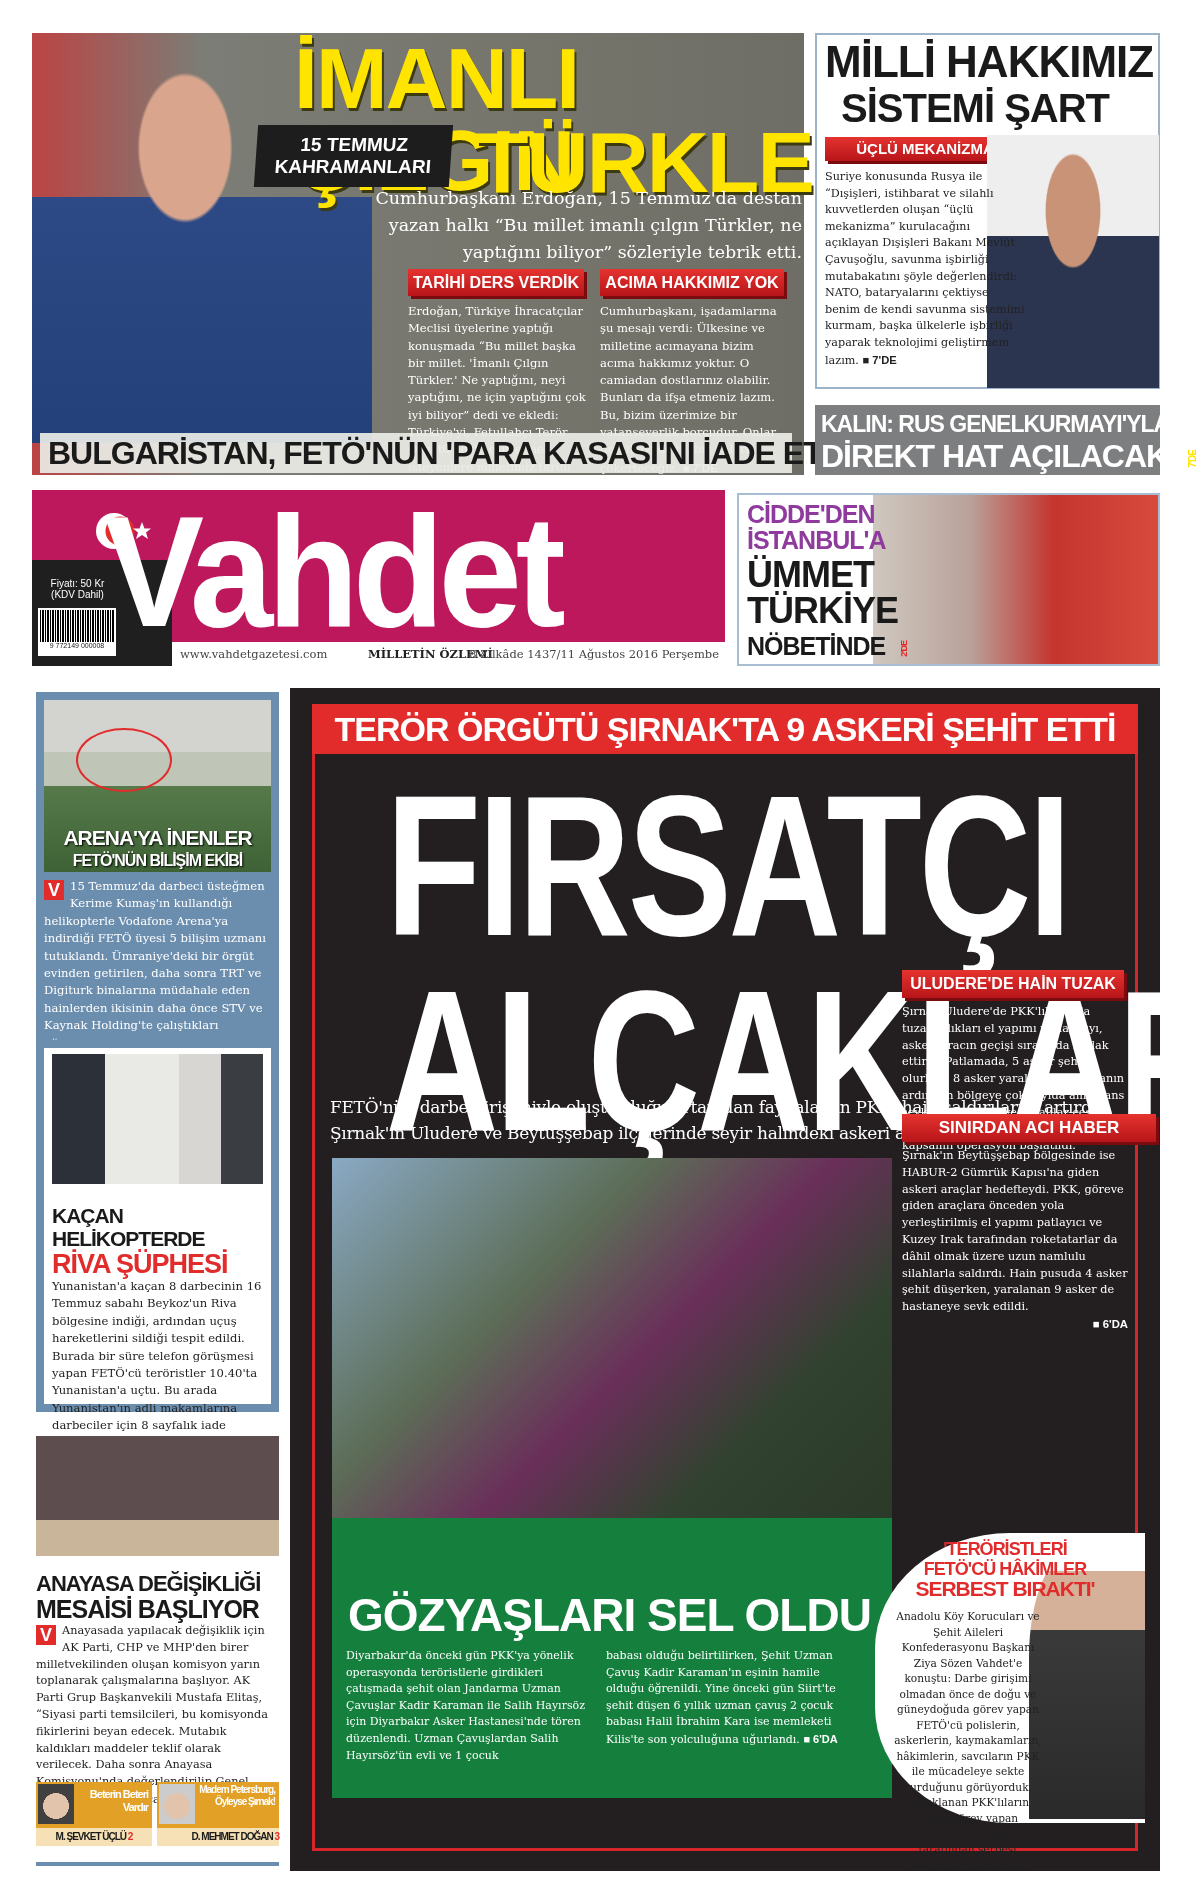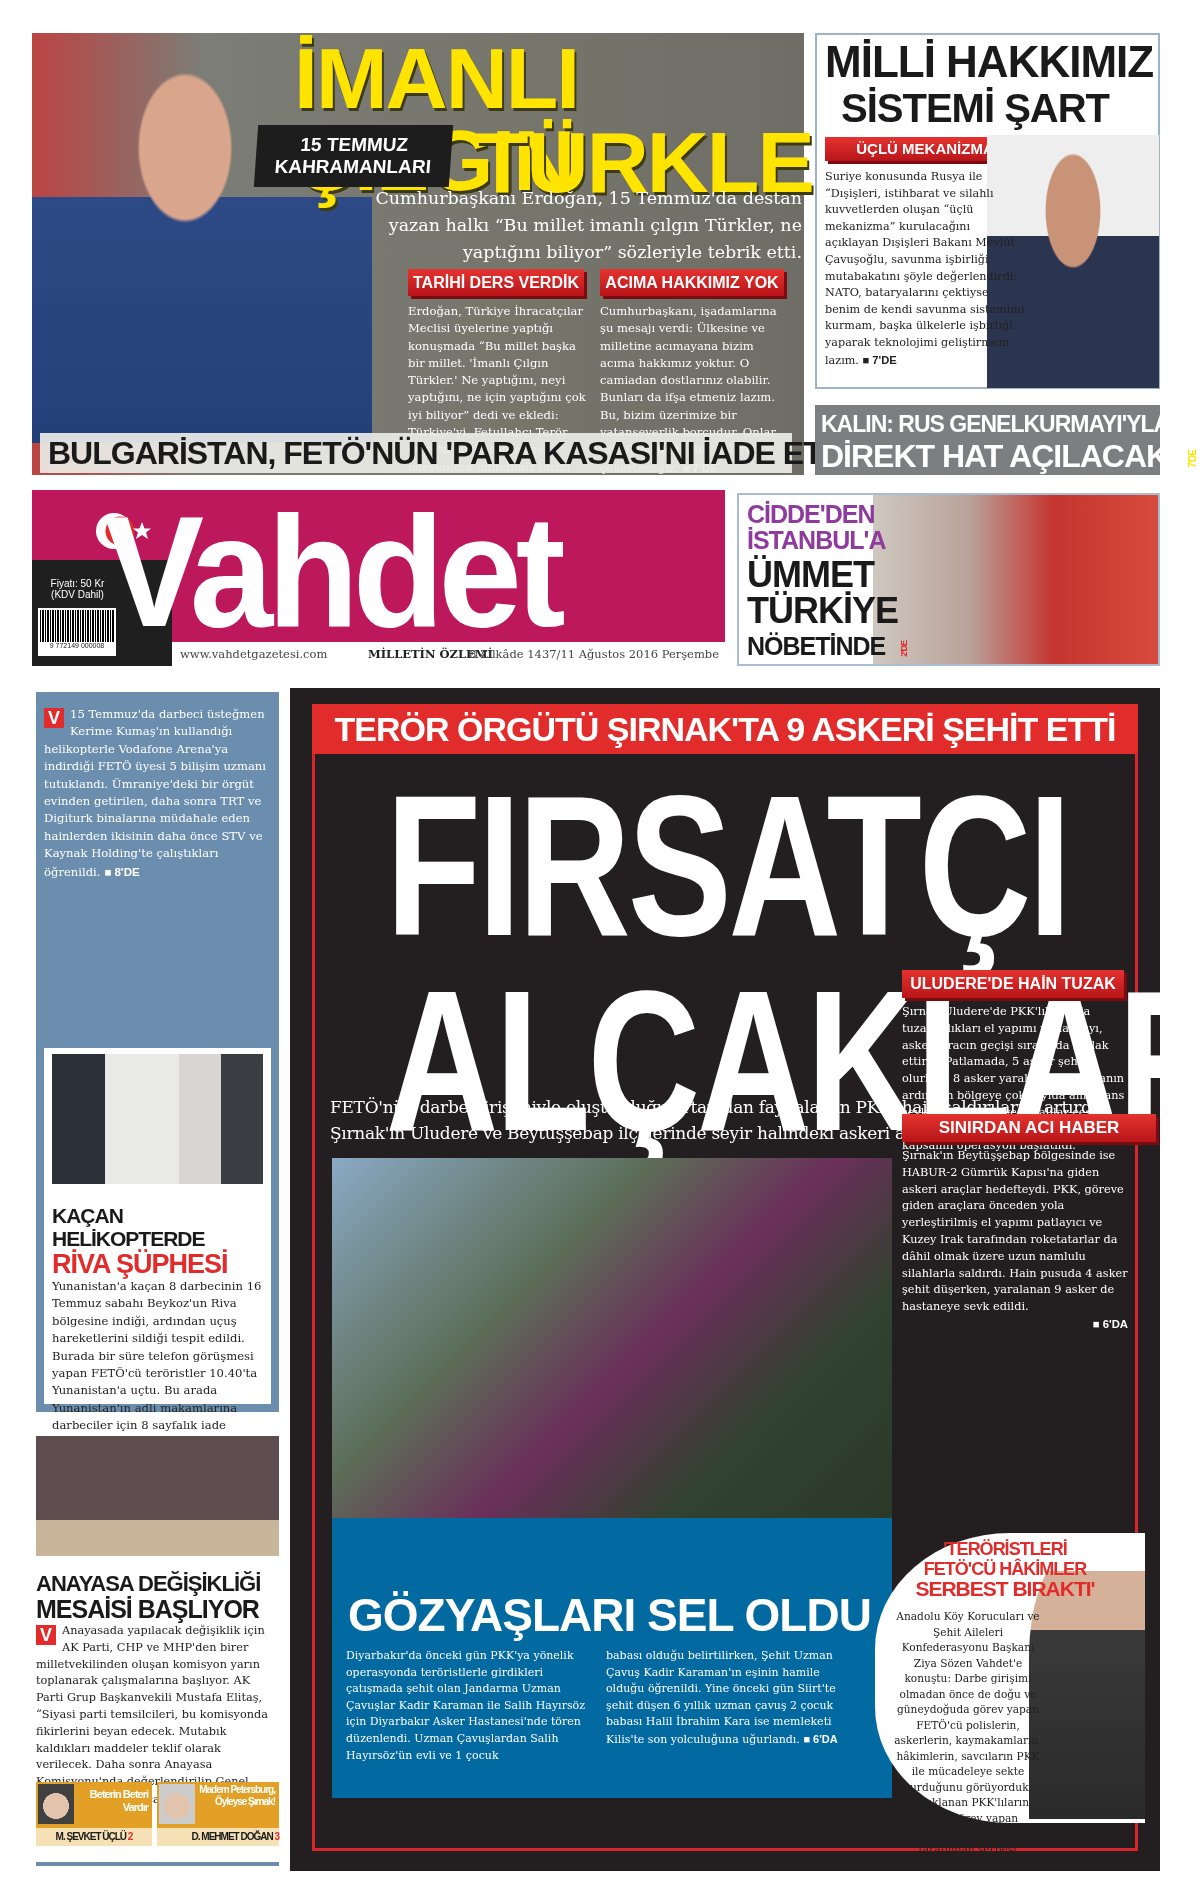--- a/index.html
+++ b/index.html
@@ -34,21 +34,21 @@
 .lbox .inner{background:#fff;padding:6px 8px}
 .lbody{font-size:11.6px;line-height:17.4px;color:#222}
 .vmark{display:inline-block;width:20px;height:20px;background:#e22b2b;color:#fff;font-family:"Liberation Sans",sans-serif;font-weight:bold;font-size:18px;line-height:20px;text-align:center;float:left;margin:2px 6px 0 0}
 
 #main{left:290px;top:688px;width:870px;height:1183px;background:#231f20}
 #main-inner{left:22px;top:18px;width:826px;height:1145px;border:3px solid #d8252a}
 #sub{left:22px;top:16px;width:826px;height:50px;background:#e22b2b;color:#fff;font-size:34px;line-height:50px;text-align:center}
 #fir{left:0;top:80px;width:870px;text-align:center;color:#fff;font-family:"Liberation Sans",sans-serif;font-weight:bold;font-size:200px;line-height:195px;letter-spacing:-4px;transform:scaleX(.78);transform-origin:center}
 #deck{left:40px;top:406px;width:800px;color:#fff;font-size:17px;line-height:26px;letter-spacing:-.3px}
 #bigphoto{left:42px;top:470px;width:560px;height:360px;background:linear-gradient(135deg,#8aa9c4,#5c6d57 35%,#6a2f5a 55%,#324230 75%,#2b3a28)}
-#pink{left:42px;top:830px;width:560px;height:280px;background:#0369a1}
+#pink{left:42px;top:830px;width:560px;height:280px;background:#15803d}
 #gozya{left:16px;top:70px;font-size:46px;color:#fff;white-space:nowrap}
 .rbody{color:#fff;font-size:11.3px;line-height:16.8px}
 #teror-bubble{left:585px;top:845px;width:270px;height:290px;background:#fff;border-radius:50% 0 0 50%/40% 0 0 40%}
 </style>
 </head>
 <body>
 
 <div id="hero" class="abs">
   <div id="hero-photo" class="abs"></div>
   <div class="abs h1">İMANLI ÇILGIN</div>
@@ -107,20 +107,25 @@
 
 <div id="cidde" class="abs">
   <div class="abs cond" style="left:8px;top:6px;font-size:25px;line-height:26px;color:#8e3b9d">CİDDE'DEN</div>
   <div class="abs cond" style="left:8px;top:32px;font-size:25px;line-height:26px;color:#8e3b9d">İSTANBUL'A</div>
   <div class="abs cond" style="left:8px;top:62px;font-size:36px;line-height:36px;color:#1a1a1a">ÜMMET</div>
   <div class="abs cond" style="left:8px;top:98px;font-size:36px;line-height:36px;color:#1a1a1a">TÜRKİYE</div>
   <div class="abs cond" style="left:8px;top:138px;font-size:25px;line-height:26px;color:#1a1a1a;white-space:nowrap"><span>NÖBETİNDE</span> <span class="vref" style="display:inline-block;color:#e22b2b;font-size:9px;vertical-align:middle">2'DE</span></div>
 </div>
 
 <div class="abs lbox" style="left:36px;top:692px;width:243px;height:348px">
+  <div class="photo" style="height:172px;background:linear-gradient(180deg,#d3d3cf 0 30%,#bfc6b7 30% 50%,#567a4a 50%,#3e6235 100%);position:relative">
+    <div style="position:absolute;left:32px;top:28px;width:96px;height:64px;border:2px solid #e22b2b;border-radius:50%"></div>
+    <div class="cond" style="position:absolute;left:0;right:0;bottom:22px;text-align:center;color:#fff;font-size:21px;text-shadow:1px 1px 2px #000">ARENA'YA İNENLER</div>
+    <div class="cond" style="position:absolute;left:0;right:0;bottom:2px;text-align:center;color:#fff;font-size:16px;text-shadow:1px 1px 2px #000">FETÖ'NÜN BİLİŞİM EKİBİ</div>
+  </div>
   <div class="lbody" style="padding-top:6px;color:#fff"><span class="vmark">V</span><span>15 Temmuz'da darbeci üsteğmen Kerime Kumaş'ın kullandığı helikopterle Vodafone Arena'ya indirdiği FETÖ üyesi 5 bilişim uzmanı tutuklandı. Ümraniye'deki bir örgüt evinden getirilen, daha sonra TRT ve Digiturk binalarına müdahale eden hainlerden ikisinin daha önce STV ve Kaynak Holding'te çalıştıkları öğrenildi.</span> <span class="ref">■ 8'DE</span></div>
 </div>
 
 <div class="abs lbox" style="left:36px;top:1040px;width:243px;height:372px">
   <div class="inner" style="height:356px">
     <div class="photo" style="height:130px;background:linear-gradient(90deg,#2c3038 0 25%,#e9e9e6 25% 60%,#d8d6d2 60% 80%,#3a3d42 80%)"></div>
     <div class="cond" style="font-size:21px;line-height:23px;color:#1a1a1a;margin-top:20px">KAÇAN HELİKOPTERDE</div>
     <div class="cond" style="font-size:27px;line-height:28px;color:#e22b2b">RİVA ŞÜPHESİ</div>
     <div class="lbody"><span>Yunanistan'a kaçan 8 darbecinin 16 Temmuz sabahı Beykoz'un Riva bölgesine indiği, ardından uçuş hareketlerini sildiği tespit edildi. Burada bir süre telefon görüşmesi yapan FETÖ'cü teröristler 10.40'ta Yunanistan'a uçtu. Bu arada Yunanistan'ın adli makamlarına darbeciler için 8 sayfalık iade talepnamesi gönderildi.</span> <span class="ref">■ 8'DE</span></div>
   </div>

